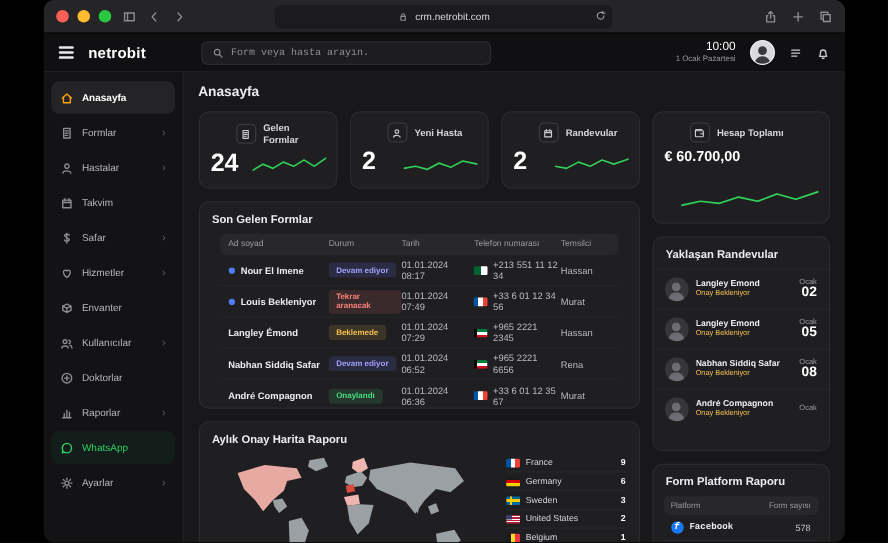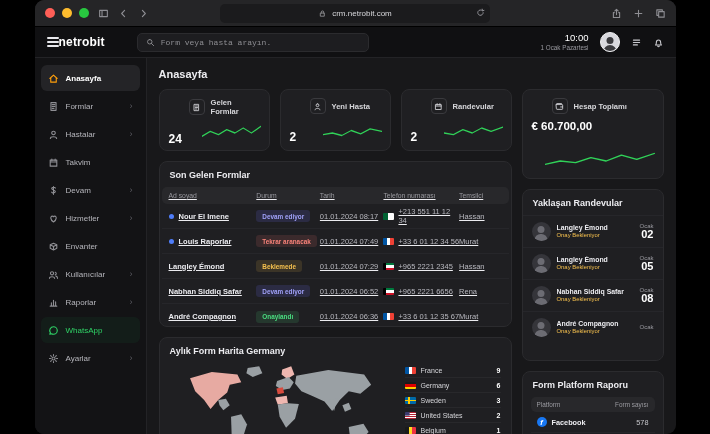--- a/index.html
+++ b/index.html
@@ -22,21 +22,21 @@
   .url-pill {
     position:absolute; left:50%; top:4px; transform:translateX(-50%);
     width:270px; height:19px; background:#1b1b1d; border-radius:5px;
     display:flex; align-items:center; justify-content:center; gap:5px;
     font-size:8px; color:#d8d8dc;
   }
   .url-refresh { position:absolute; right:5px; top:4px; color:#9a9aa0; }
   .chrome-right { margin-left:auto; display:flex; gap:11px; }
 
   
-  .topbar { height:31px; background:#101012; display:flex; align-items:center; padding:0 12px; border-bottom:1px solid #232326; }
+  .topbar { height:31px; background:#101012; display:flex; align-items:center; padding:0 12px; gap:12px; border-bottom:1px solid #232326; }
   .burger { display:flex; flex-direction:column; gap:2.5px; cursor:pointer; }
   .burger i { display:block; width:12px; height:1.4px; background:#e8e8ec; border-radius:1px; }
   .logo { font-size:12px; font-weight:bold; letter-spacing:.2px; color:#fff; }
   .searchbox {
     margin-left:32px; width:232px; height:19px; background:#1d1d20; border:1px solid #2b2b2e;
     border-radius:5px; display:flex; align-items:center; gap:6px; padding:0 8px; color:#8e8e93;
   }
   .searchbox input { flex:1; background:transparent; border:none; outline:none; color:#ddd; font-size:8px; font-family:Liberation Mono, monospace; }
   .searchbox input::placeholder { color:#8e8e93; }
   .top-right { margin-left:auto; display:flex; align-items:center; gap:11px; }
@@ -66,31 +66,31 @@
   .col-right { width:142px; display:flex; flex-direction:column; gap:10px; flex:none; }
 
   .card { background:#1f1f22; border:1px solid #2b2b2e; border-radius:8px; }
 
   
   .stat-row { display:flex; gap:10px; }
   .stat { flex:1; height:62px; padding:8px 9px; position:relative; overflow:hidden; }
   .stat-head { display:flex; align-items:center; gap:6px;padding-left:20px; }
   .stat-icon { width:16px; height:16px; border:1px solid #3a3a3e; border-radius:4px; display:flex; align-items:center; justify-content:center; color:#cfcfd4; flex:none; }
   .stat-label { font-size:7.6px; color:#d6d6da; font-weight:bold; }
-  .stat-value { font-size:12px; font-weight:bold; margin-top:16px; color:#fff; }
+  .stat-value { font-size:20px; font-weight:bold; margin-top:4px; color:#fff; }
   .stat-value.money { font-size:11.5px; margin-top:6px; }
   .spark { position:absolute; right:8px; bottom:7px; width:54%; height:20px; }
   .spark polyline { fill:none; stroke:#30d158; stroke-width:1.6; stroke-linecap:round; stroke-linejoin:round; }
   .stat.hesap .spark { width:78%; }
 
   
   .panel-title { font-size:9px; font-weight:bold; padding:8px 10px 7px; }
   
   .forms-panel { height:166px; overflow:hidden; }
-  .ftable { margin:0 2px; font-size:7.5px;text-decoration:underline; }
+  .ftable { margin:0 16px; font-size:7.5px; }
   .frow { display:grid; grid-template-columns:1.45fr 1.05fr 1.05fr 1.25fr .7fr; align-items:center; padding:0 7px; }
   .frow.head { background:#28282b; border-radius:5px; height:17px; color:#9a9aa0; font-size:6.8px; }
   .frow.data { height:25px; border-bottom:1px solid #26262a; color:#b9b9c0; }
   .frow.data:last-child { border-bottom:none; }
   .namecell { display:flex; align-items:center; gap:5px; color:#ececf0; font-weight:bold; }
   .bluedot { width:5px; height:5px; border-radius:50%; background:#4f7df9; flex:none; }
   .badge { display:inline-block; padding:2.5px 6px; border-radius:3px; font-size:6.4px; font-weight:bold; }
   .b-purple { color:#a0a1f8; background:rgba(105,106,245,.16); }
   .b-red    { color:#f88279; background:rgba(248,113,113,.13); }
   .b-yellow { color:#f5c04e; background:rgba(245,192,78,.13); }
@@ -124,21 +124,21 @@
   .worldmap { flex:1; height:96px; }
   .country-list { width:96px; flex:none; font-size:7px; }
   .country { display:flex; align-items:center; gap:5px; padding:3.5px 0; border-bottom:1px solid #28282b; color:#d6d6da; }
   .country .cnt { margin-left:auto; font-weight:bold; color:#fff; }
 
   
   .plat-panel { flex:1; overflow:hidden; }
   .prow { display:grid; grid-template-columns:1fr auto; align-items:center; margin:0 8px; padding:0 6px; }
   .prow.head { background:#28282b; border-radius:5px; height:15px; color:#9a9aa0; font-size:6.4px; }
   .prow.data { height:21px; border-bottom:1px solid #26262a; font-size:7.3px; color:#ececf0; }
-  .pname { display:flex; align-items:center; gap:5px; font-weight:bold; }
+  .pname { display:flex; align-items:center; gap:5px; font-weight:bold;font-family:Liberation Mono, monospace; }
   .pcount { color:#c5c5ca; }
   .fb-icon { width:10px; height:10px; border-radius:50%; background:#1877f2; color:#fff; display:flex; align-items:center; justify-content:center; flex:none; }
   .fb-icon::after { content:"f"; font-size:7.5px; font-weight:bold; }
 </style>
 </head>
 <body>
 
 <div class="screen">
 
   <div class="chrome">
@@ -268,21 +268,21 @@
             </svg>
           </span>
         <span>Takvim</span>
       </div>
       <div class="side-item">
         <span class="sic">
             <svg class="ic" viewBox="0 0 12 12">
               <path d="M6 1.8 V10.2 M8 3.4 C8 2.2 4 2.2 4 3.9 C4 5.6 8 5.3 8 7.2 C8 9 4 9 4 7.6"></path>
             </svg>
           </span>
-        <span>Devam</span>
+        <span>Safar</span>
         <span class="chev">›</span>
       </div>
       <div class="side-item">
         <span class="sic">
             <svg class="ic" viewBox="0 0 12 12">
               <path d="M6 9.8 C2 7.2 2.6 3.4 4.6 3.4 C5.6 3.4 6 4.2 6 4.2 C6 4.2 6.4 3.4 7.4 3.4 C9.4 3.4 10 7.2 6 9.8 Z"></path>
             </svg>
           </span>
         <span>Hizmetler</span>
         <span class="chev">›</span>
@@ -296,20 +296,28 @@
         <span>Envanter</span>
       </div>
       <div class="side-item">
         <span class="sic">
             <svg class="ic" viewBox="0 0 12 12">
               <path d="M4.4 3 a1.7 1.7 0 1 0 0 3.4 a1.7 1.7 0 1 0 0-3.4 M1.6 10.2 C1.6 7.9 7.2 7.9 7.2 10.2 M7.9 3.5 a1.5 1.5 0 0 1 0 2.9 M8.7 7.8 C10 8.2 10.4 9.1 10.4 10.2"></path>
             </svg>
           </span>
         <span>Kullanıcılar</span>
         <span class="chev">›</span>
+      </div>
+      <div class="side-item">
+        <span class="sic">
+            <svg class="ic" viewBox="0 0 12 12">
+              <path d="M6 1.8 a4.2 4.2 0 1 0 0 8.4 a4.2 4.2 0 1 0 0-8.4 M6 4 V8 M4 6 H8"></path>
+            </svg>
+          </span>
+        <span>Doktorlar</span>
       </div>
       <div class="side-item">
         <span class="sic">
             <svg class="ic" viewBox="0 0 12 12">
               <path d="M2.4 10 H9.6 M3.7 9.6 V6.4 M6 9.6 V3.6 M8.3 9.6 V5.2"></path>
             </svg>
           </span>
         <span>Raporlar</span>
         <span class="chev">›</span>
       </div>
@@ -407,21 +415,21 @@
                 <span class="phonecell">
                     <i class="flag flag-dz"></i>
                     <span>+213 551 11 12 34</span>
                   </span>
                 <span>Hassan</span>
               </div>
 
               <div class="frow data">
                 <span class="namecell">
                     <i class="bluedot"></i>
-                    <span>Louis Raporlar</span>
+                    <span>Louis Bekleniyor</span>
                   </span>
                 <span><span class="badge b-red">Tekrar aranacak</span></span>
                 <span>01.01.2024 07:49</span>
                 <span class="phonecell">
                     <i class="flag flag-fr"></i>
                     <span>+33 6 01 12 34 56</span>
                   </span>
                 <span>Murat</span>
               </div>
 
@@ -460,21 +468,21 @@
                 <span class="phonecell">
                     <i class="flag flag-fr"></i>
                     <span>+33 6 01 12 35 67</span>
                   </span>
                 <span>Murat</span>
               </div>
             </div>
           </section>
 
           <section class="card map-panel">
-            <div class="panel-title">Aylık Form Harita Germany</div>
+            <div class="panel-title">Aylık Onay Harita Raporu</div>
             <div class="map-body">
               <svg class="worldmap" viewBox="0 0 320 150" preserveAspectRatio="xMidYMin meet">
                 <g stroke="none">
                   <path fill="#e7aaa2" d="M14 24 L48 14 L88 18 L94 30 L76 34 L72 46 L58 58 L46 72 L36 58 L22 44 Z"></path>
                   <path fill="#9aa0a4" d="M58 58 L70 56 L76 66 L66 74 L60 66 Z"></path>
                   <path fill="#9aa0a4" d="M78 84 L94 80 L103 96 L96 118 L86 132 L79 112 Z"></path>
                   <path fill="#9aa0a4" d="M104 8 L122 5 L127 16 L112 22 L102 16 Z"></path>
                   <path fill="#efb7b0" d="M158 10 L172 5 L177 18 L166 25 L157 18 Z"></path>
                   <path fill="#9aa0a4" d="M150 28 L168 22 L176 30 L170 40 L158 42 L148 36 Z"></path>
                   <path fill="#d84b3e" d="M149 40 L159 38 L161 47 L151 49 Z"></path>

